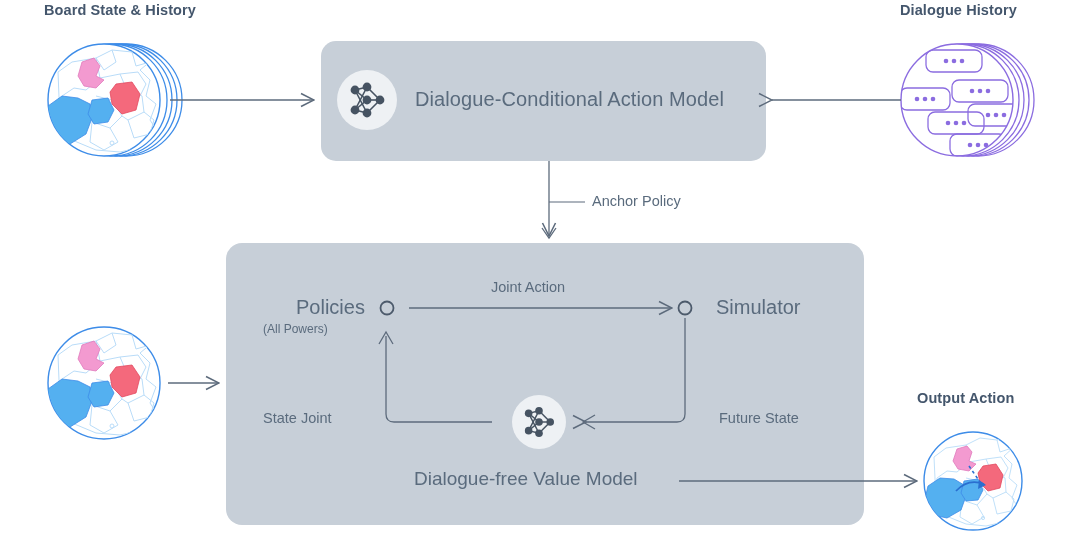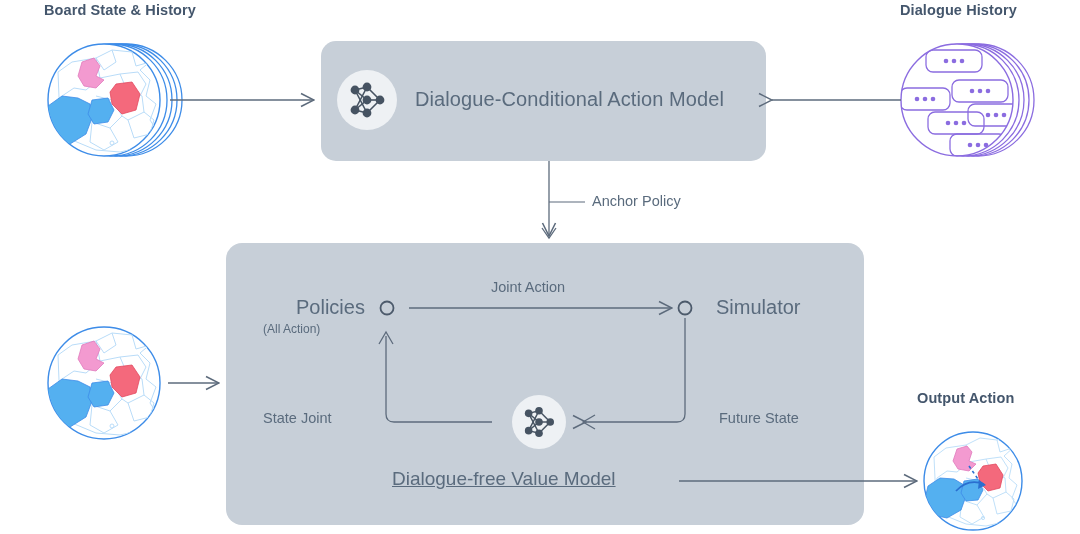--- a/index.html
+++ b/index.html
@@ -240,27 +240,27 @@
   <div class="lbl caption" style="left:44px;top:2px;">Board State &amp; History</div>
 
   <div class="lbl caption" style="left:900px;top:2px;">Dialogue History</div>
 
   <div class="lbl box-title" style="left:415px;top:88px;">Dialogue-Conditional Action Model</div>
 
   <div class="lbl edge-label" style="left:592px;top:193px;">Anchor Policy</div>
 
 
   <div class="lbl node-title" style="left:263px;top:296px;margin-left:33px;">Policies</div>
-  <div class="lbl sub-label" style="left:263px;top:322px;">(All Action)</div>
+  <div class="lbl sub-label" style="left:263px;top:322px;">(All Powers)</div>
 
   <div class="lbl edge-label" style="left:491px;top:279px;">Joint Action</div>
 
   <div class="lbl node-title" style="left:716px;top:296px;">Simulator</div>
 
   <div class="lbl edge-label" style="left:263px;top:410px;">State Joint</div>
 
   <div class="lbl edge-label" style="left:719px;top:410px;">Future State</div>
 
-  <div class="lbl vm-title" style="left:392px;top:468px;text-decoration:underline;">Dialogue-free Value Model</div>
+  <div class="lbl vm-title" style="left:414px;top:468px;">Dialogue-free Value Model</div>
 
   <div class="lbl caption" style="left:917px;top:390px;">Output Action</div>
 
 </div>
 
 </body></html>

